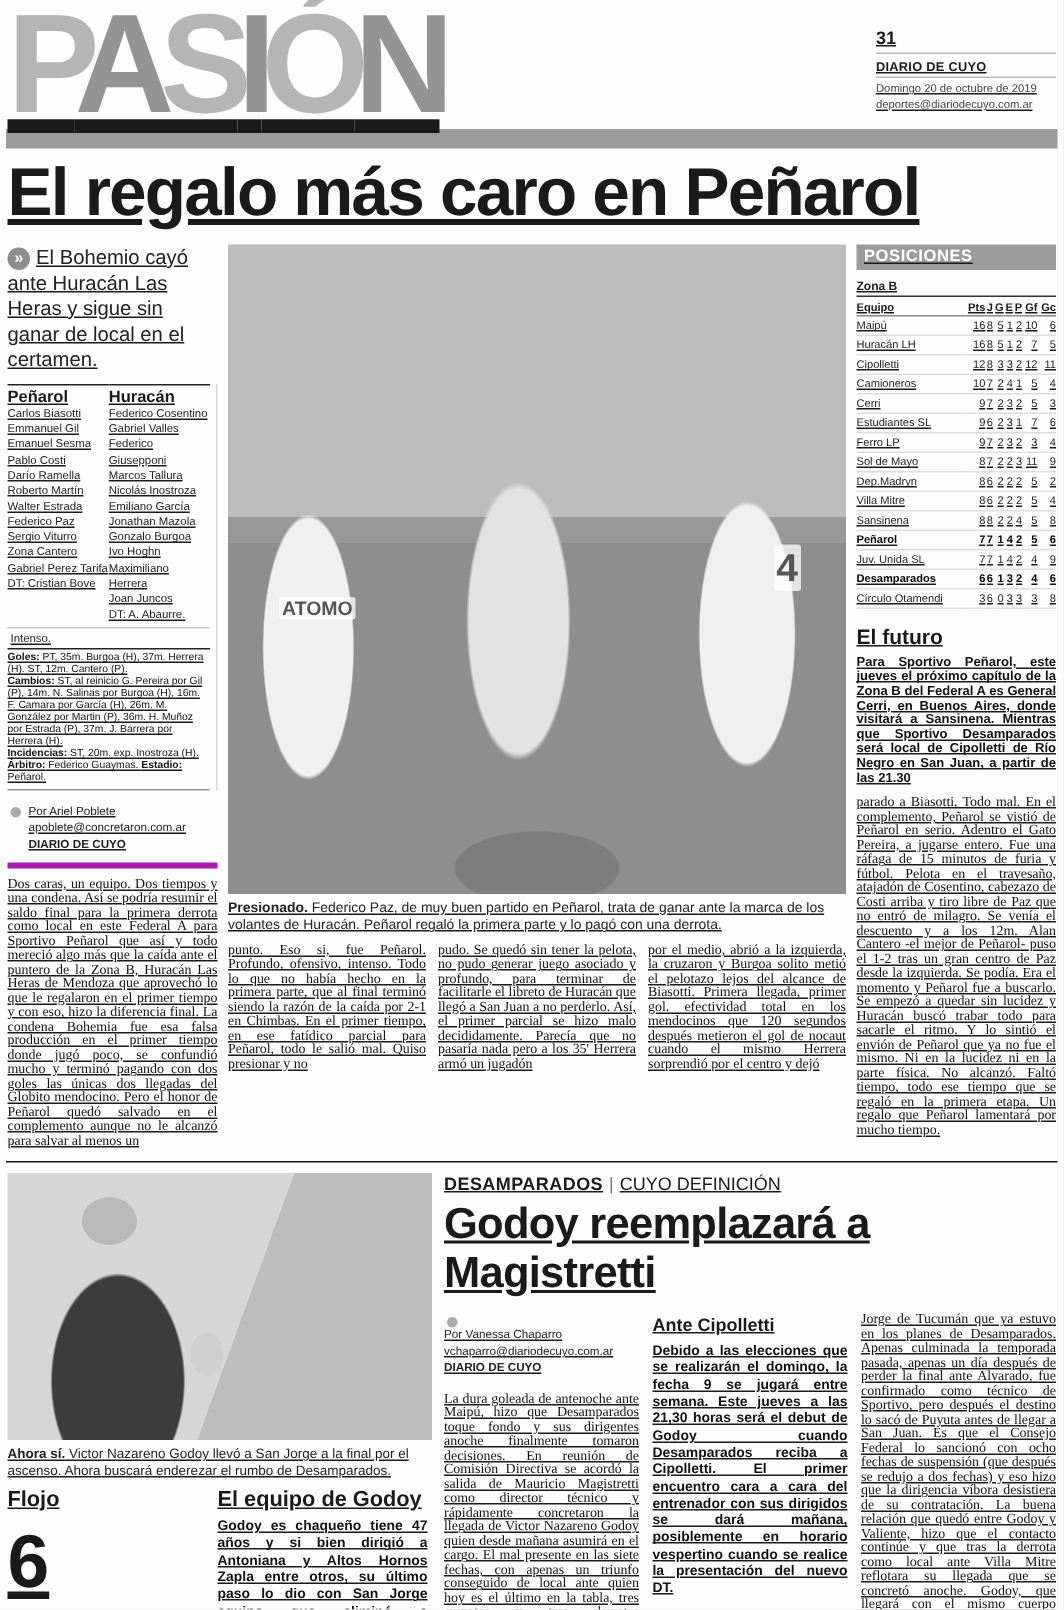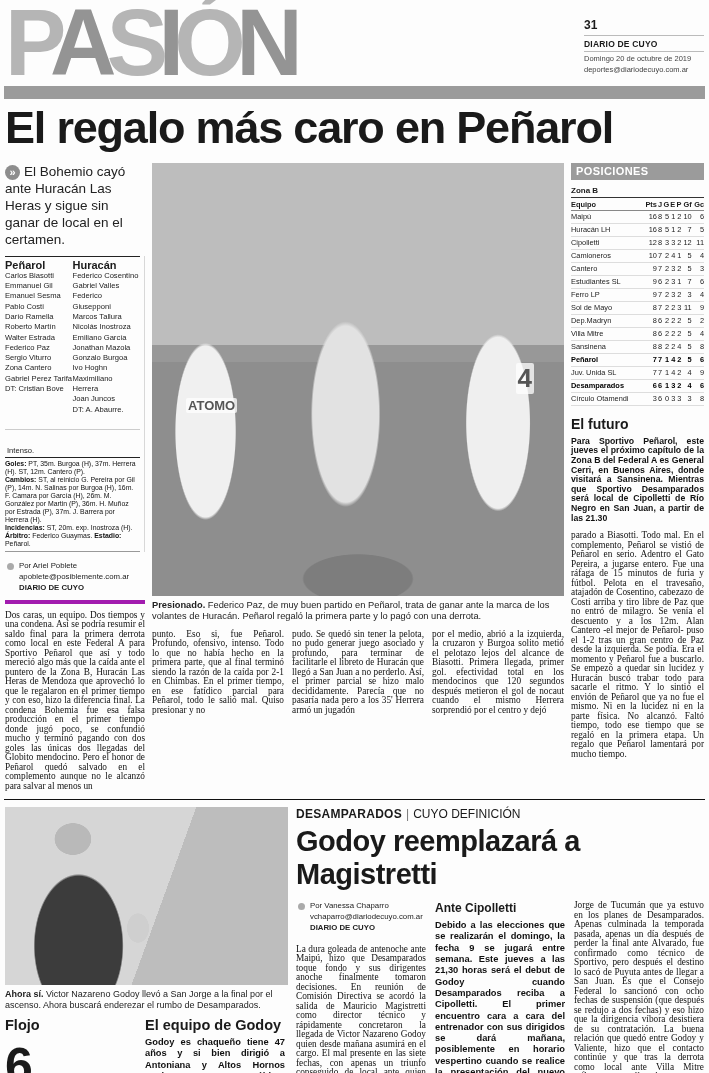--- a/index.html
+++ b/index.html
@@ -1,20 +1,20 @@
 <!DOCTYPE html>
 <html><head>
 <meta charset="utf-8">
 <style>
   * { margin:0; padding:0; box-sizing:border-box; }
   html,body { background:#e9e9e9; }
   .page {
     width:709px; height:1073px; margin:0 auto; background:#fdfdfd;
     font-family:"Liberation Sans", sans-serif; color:#1a1a1a;
-    overflow:hidden; padding:0 5px; position:relative;
+    overflow:hidden; padding:0 5px; position:relative;text-decoration:underline;
   }
   
   .hdr { display:flex; align-items:flex-start; padding-top:2px; height:86px; }
   .masthead { font-weight:bold; font-size:92px; line-height:80px; letter-spacing:-0.105em; white-space:nowrap; transform:scaleY(1.02); transform-origin:top left; }
   .masthead .m-light { color:#b5b5b5; }
   .masthead .m-dark { color:#949494; }
   .paper-info { margin-left:auto; width:120px; padding-top:16px; }
   .page-num { font-weight:bold; font-size:12px; border-bottom:1px solid #bbb; padding-bottom:3px; }
   .paper-name { font-weight:bold; font-size:8.5px; padding:3px 0 2px; border-bottom:1px solid #bbb; letter-spacing:.2px; }
   .paper-date, .paper-mail { font-size:7.5px; color:#444; padding-top:2px; }
@@ -35,21 +35,21 @@
   .mb-team { width:50%; border-top:1.5px solid #222; padding-top:2px; }
   .mb-team.away { }
   .mb-name { font-weight:bold; font-size:11px; }
   .mb-logos { display:flex; align-items:center; margin:2px 0 4px; }
   .scorebox { width:27px; height:32px; background:#4d4d4d; color:#fff; font-weight:bold; font-size:23px; display:flex; align-items:center; justify-content:center; }
   .scorebox.h { margin-left:auto; }
   .scorebox.a { margin-right:auto; margin-left:2px; }
   .crest { flex:none; }
   .players { display:flex; font-size:7.6px; line-height:10.3px; color:#222; }
   .players > div { width:50%; }
-  .mood { font-size:7.6px; border-top:1px solid #ccc; margin-top:14px; padding:16px 0 2px 2px; color:#222; }
+  .mood { font-size:7.6px; border-top:1px solid #ccc; margin-top:3px; padding:2px 0 2px 2px; color:#222; }
   .details { border-top:1.5px solid #222; border-bottom:1px solid #999; font-size:6.9px; line-height:8px; padding:2px 0 3px; color:#111; }
   .details b { font-weight:bold; }
   
   .byline { display:flex; margin:9px 0 7px; font-size:7.8px; line-height:1.4; color:#222; border-bottom:4px solid #a21caf; padding-bottom:6px; }
   .by-dot { width:7px; height:7px; border-radius:50%; background:#aaa; margin:2px 5px 0 2px; flex:none; }
   .by-credit { font-weight:bold; }
   
   .serif { font-family:"Liberation Serif", serif; font-size:9.3px; line-height:9.5px; text-align:justify; color:#111; }
   
   .photo-main { width:412px; height:433px; position:relative; background:
@@ -92,21 +92,21 @@
   .bignum { font-weight:bold; font-size:50px; line-height:1; margin:8px 0 10px; }
   .boldtext { font-weight:bold; font-size:9.3px; line-height:11.3px; color:#111; }
   .godoybox { width:140px; flex:none; }
   .godoybox .boldtext { text-align:justify; }
   .kicker2 { font-size:12px; margin-bottom:4px; }
   .kicker2 .k-strong { font-weight:bold; letter-spacing:.3px; }
   .kicker2 .k-sep { color:#777; padding:0 4px; }
   .headline2 { font-weight:bold; font-size:29px; letter-spacing:-0.5px; margin:2px 0 10px; }
   .g-cols { display:flex; gap:9px; }
   .g-cols .gc { width:130px; flex:none; }
-  .byline2 { border-bottom:none; padding-bottom:4px; margin-top:0; }
+  .byline2 { border-bottom:none; padding-bottom:4px; margin-top:0;flex-direction:column; }
   .cipo-title { font-weight:bold; font-size:12px; margin-bottom:5px; }
   .cipo .boldtext { text-align:justify; margin-bottom:7px; }
 </style>
 </head>
 <body>
 
 <div class="page">
 
   <div class="hdr">
     <div class="masthead"><span class="m-light">P</span><span class="m-dark">A</span><span class="m-light">S</span><span class="m-dark">I</span><span class="m-light">Ó</span><span class="m-dark">N</span></div>
@@ -173,21 +173,21 @@
           <div><b>Cambios:</b><span> ST, al reinicio G. Pereira por Gil (P), 14m. N. Salinas por Burgoa (H), 16m. F. Camara por García (H), 26m. M. González por Martin (P), 36m. H. Muñoz por Estrada (P), 37m. J. Barrera por Herrera (H).</span></div>
           <div><b>Incidencias:</b><span> ST, 20m. exp. Inostroza (H).</span></div>
           <div><b>Árbitro:</b><span> Federico Guaymas. </span><b>Estadio:</b><span> Peñarol.</span></div>
         </div>
       </div>
 
       <div class="byline">
         <span class="by-dot"></span>
         <span>
           <span>Por Ariel Poblete</span><br>
-          <span>apoblete@posiblemente.com.ar</span><br>
+          <span>apoblete@concretaron.com.ar</span><br>
           <span class="by-credit">DIARIO DE CUYO</span>
         </span>
       </div>
 
       <div class="serif">Dos caras, un equipo. Dos tiempos y una condena. Así se podría resumir el saldo final para la primera derrota como local en este Federal A para Sportivo Peñarol que así y todo mereció algo más que la caída ante el puntero de la Zona B, Huracán Las Heras de Mendoza que aprovechó lo que le regalaron en el primer tiempo y con eso, hizo la diferencia final. La condena Bohemia fue esa falsa producción en el primer tiempo donde jugó poco, se confundió mucho y terminó pagando con dos goles las únicas dos llegadas del Globito mendocino. Pero el honor de Peñarol quedó salvado en el complemento aunque no le alcanzó para salvar al menos un</div>
     </div>
 
     <div class="colC">
       <div class="photo-main">
         <span class="photo-txt" style="left:34px; top:235px; font-size:13px;">ATOMO</span>
@@ -254,21 +254,21 @@
               <td class="team">Camioneros</td>
               <td>10</td>
               <td>7</td>
               <td>2</td>
               <td>4</td>
               <td>1</td>
               <td>5</td>
               <td>4</td>
             </tr>
             <tr>
-              <td class="team">Cantero</td>
+              <td class="team">Cerri</td>
               <td>9</td>
               <td>7</td>
               <td>2</td>
               <td>3</td>
               <td>2</td>
               <td>5</td>
               <td>3</td>
             </tr>
             <tr>
               <td class="team">Estudiantes SL</td>

